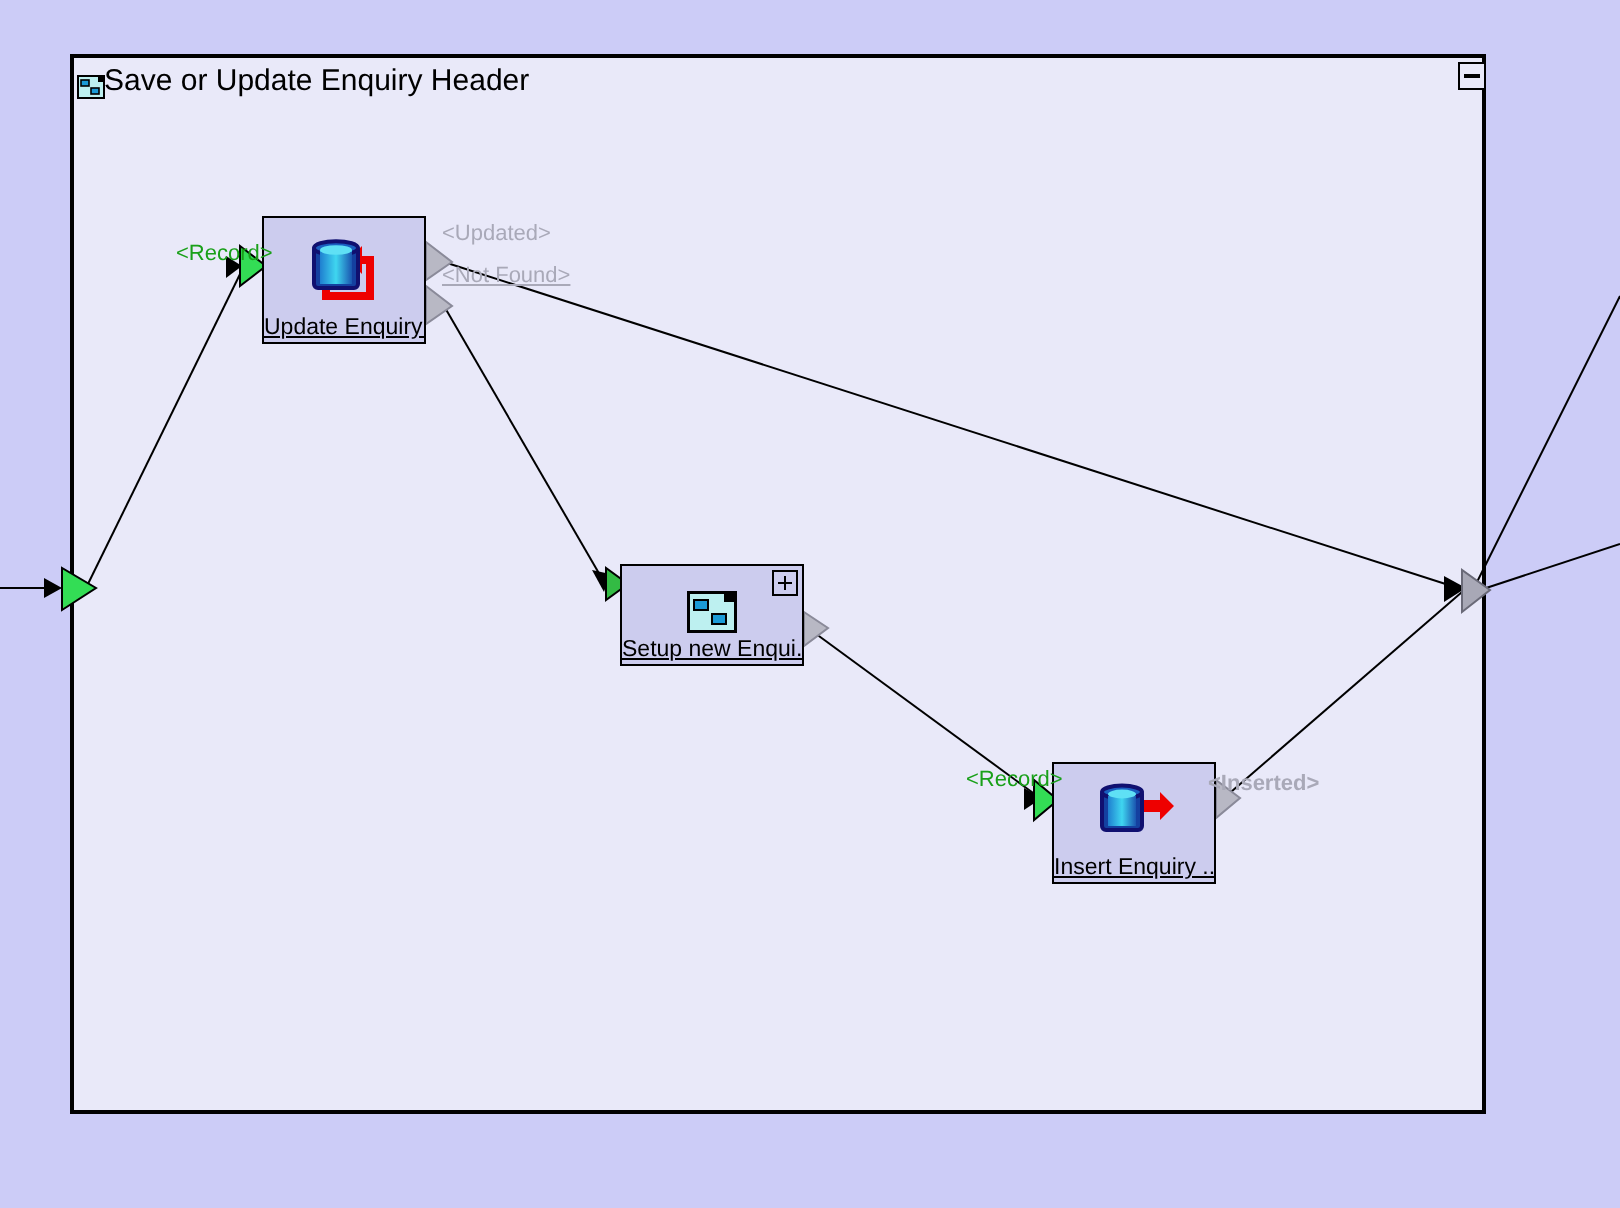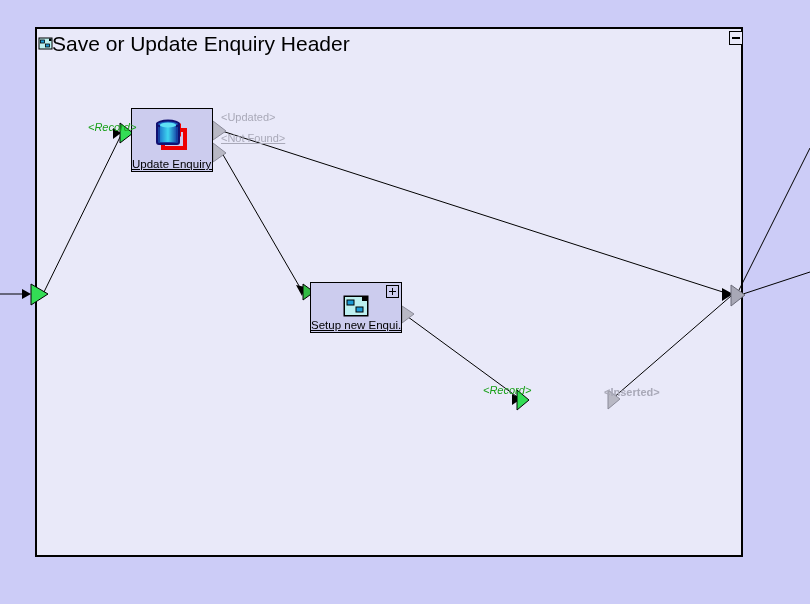--- a/index.html
+++ b/index.html
@@ -34,21 +34,21 @@
     width: 708px;
     height: 530px;
     background: #e9e9f9;
     border: 2px solid #000000;
     box-sizing: border-box;
   }
   .panel-title {
     position: absolute;
     left: 52px;
     top: 32px;
-    font-size: 21px;
+    font-size: 15px;
     color: #000;
     white-space: nowrap;
     letter-spacing: 0px;
   }
   .title-icon {
     position: absolute;
     left: 38px;
     top: 37px;
     width: 15px;
     height: 13px;
@@ -116,21 +116,21 @@
   .plus-box::before { left: 2px; top: 5px; width: 7px; height: 1px; }
   .plus-box::after  { left: 5px; top: 2px; width: 1px; height: 7px; }
 
   
   .port-label {
     position: absolute;
     font-size: 11px;
     white-space: nowrap;
   }
   .port-label.gray  { color: #a9a9b8; }
-  .port-label.green { color: #19a019; font-style: italic; }
+  .port-label.green { color: #19a019; }
 </style>
 </head>
 <body>
 
 <div id="stage">
 
   <div class="panel"></div>
 
   <svg class="title-icon" viewBox="0 0 15 13">
     <rect x="0.5" y="0.5" width="14" height="12" fill="#000"></rect>
@@ -237,17 +237,34 @@
     <svg class="node-icon" style="top:12px;" width="26" height="22" viewBox="0 0 26 22">
       <rect x="0.5" y="0.5" width="25" height="21" fill="#000"></rect>
       <rect x="2" y="2" width="22" height="18" fill="#bdf0f0"></rect>
       <rect x="4" y="5" width="7" height="5" fill="#1b9ad6" stroke="#000" stroke-width="1"></rect>
       <rect x="13" y="12" width="7" height="5" fill="#1b9ad6" stroke="#000" stroke-width="1"></rect>
       <rect x="19" y="2" width="5" height="4" fill="#000"></rect>
     </svg>
     <div class="node-label">Setup new Enqui..</div>
   </div>
 
+  <div class="node" style="left:526px; top:381px; width:82px; height:61px;">
+    <svg class="node-icon" style="top:7px;" width="42" height="34" viewBox="0 0 42 34">
+
+      <polygon points="26,11 34,11 34,7 41,14 34,21 34,17 26,17" fill="#ee0000"></polygon>
+
+      <rect x="5" y="6" width="20" height="20" rx="2" fill="#1440a0" stroke="#101070" stroke-width="2"></rect>
+      <ellipse cx="15" cy="7" rx="10" ry="3.2" fill="#1a5fc0" stroke="#101070" stroke-width="2"></ellipse>
+      <linearGradient id="cyl2" x1="0" y1="0" x2="1" y2="0">
+        <stop offset="0" stop-color="#1f7fd0"></stop>
+        <stop offset="0.5" stop-color="#3fd6f0"></stop>
+        <stop offset="1" stop-color="#1a55b0"></stop>
+      </linearGradient>
+      <rect x="8" y="9" width="14" height="15" fill="url(#cyl2)"></rect>
+      <ellipse cx="15" cy="8" rx="7" ry="2.2" fill="#5fe0f5"></ellipse>
+    </svg>
+    <div class="node-label">Insert Enquiry ..</div>
+  </div>
 
   <div class="port-label green" style="left:483px; top:384px;">&lt;Record&gt;</div>
   <div class="port-label gray" style="left:604px; top:386px;font-weight:bold;">&lt;Inserted&gt;</div>
 
 </div>
 
 </body></html>

